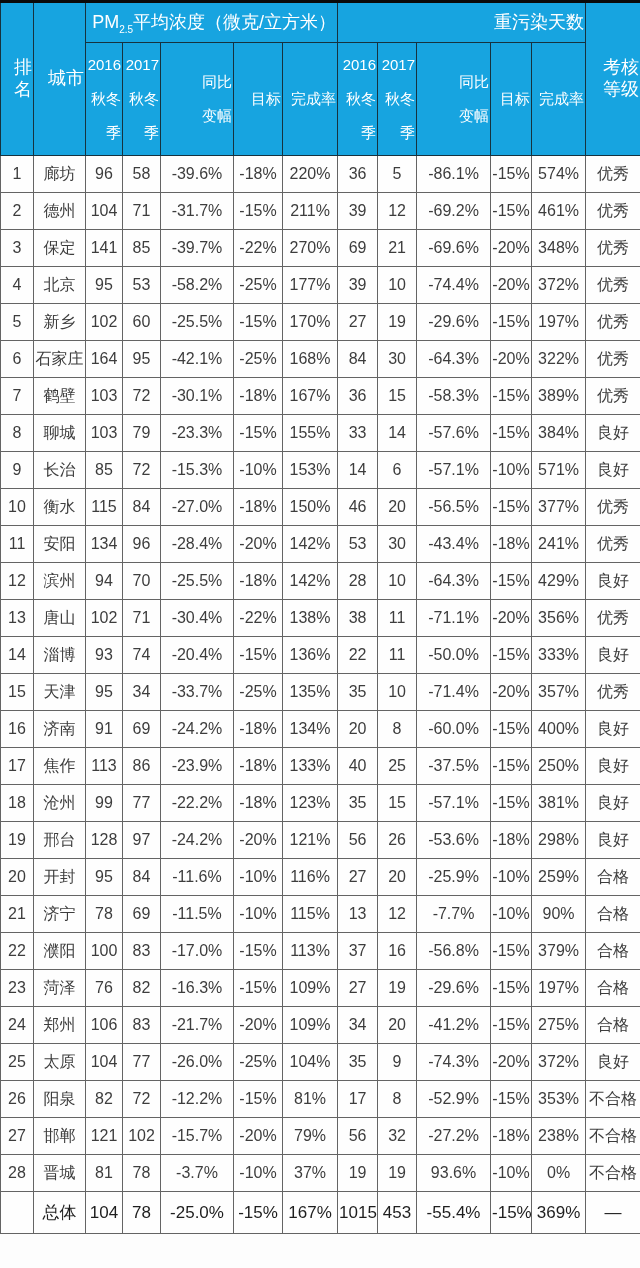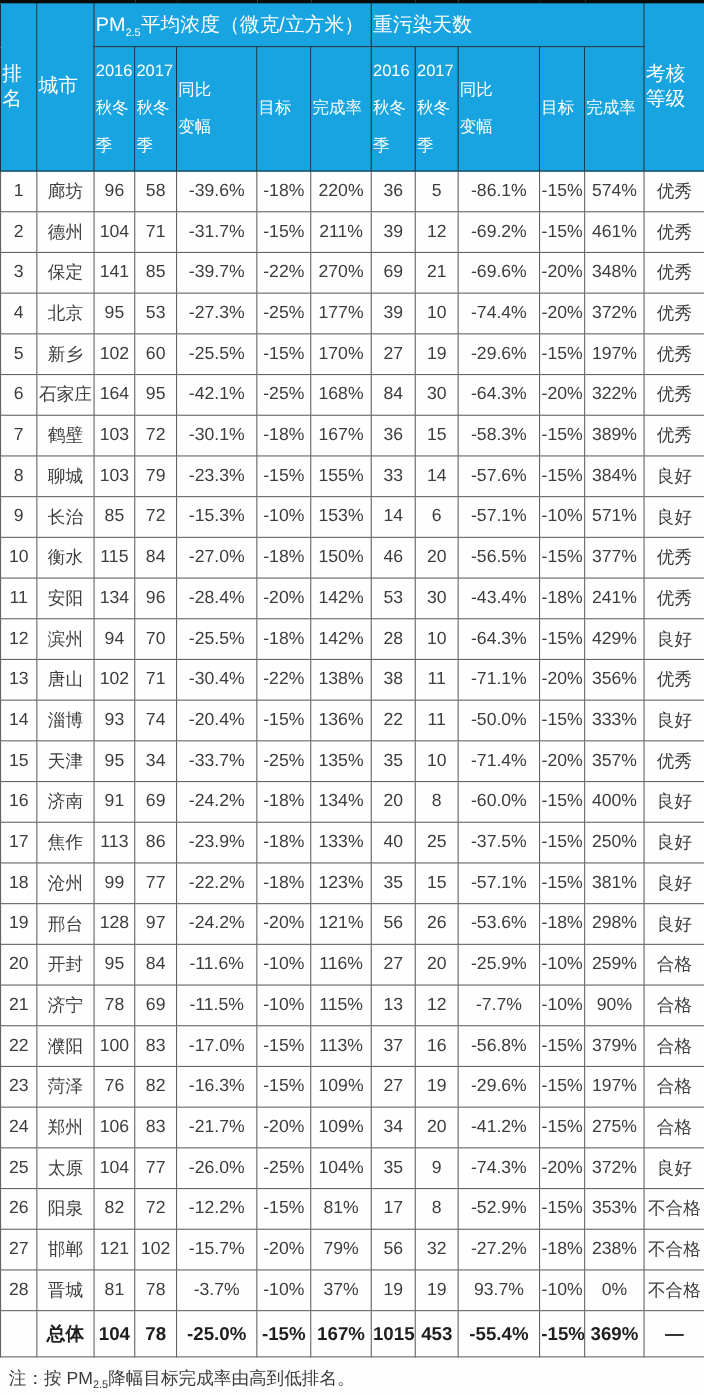--- a/index.html
+++ b/index.html
@@ -18,21 +18,21 @@
     width: 640px;
     border-collapse: collapse;
     table-layout: fixed;
     border-top: 3px solid #0a0a0a;
   }
   thead th {
     background: var(--header-bg, #17a4e0);
     color: var(--header-text, #ffffff);
     font-weight: normal;
     border: 1px solid #16323f;
-    text-align: left;
+    text-align: right;
     vertical-align: middle;
     white-space: pre-line;
     word-break: break-all;
     padding: 0 1px;
   }
   thead tr.group-row th { height: 39px; font-size: 18px; line-height: 1.2; }
   thead tr.sub-row th   { height: 112px; font-size: 15px; line-height: 2.25; }
   thead th.span-both    { font-size: 16px; line-height: 2.25; }
   thead th sub { font-size: 10px; line-height: 0; }
   tbody td {
@@ -40,21 +40,21 @@
     background: #fefefe;
     height: 36px;
     text-align: center;
     vertical-align: middle;
     font-size: 16px;
     color: #3d3d3d;
     overflow: hidden;
     padding: 0 1px;
   }
   tbody tr.total-row td {
-    font-weight: bold;
+    font-weight: normal;
     color: #1e1e1e;
     font-size: 17px;
     height: 41px;
   }
   .note {
     margin: 9px 0 0 8px;
     font-size: 16px;
     color: #3a3a3a;
   }
   .note sub { font-size: 10px; }
@@ -147,21 +147,21 @@
           <td>-69.6%</td>
           <td>-20%</td>
           <td>348%</td>
           <td>优秀</td>
         </tr>
         <tr class="data-row">
           <td>4</td>
           <td>北京</td>
           <td>95</td>
           <td>53</td>
-          <td>-27.3%</td>
+          <td>-58.2%</td>
           <td>-25%</td>
           <td>177%</td>
           <td>39</td>
           <td>10</td>
           <td>-74.4%</td>
           <td>-20%</td>
           <td>372%</td>
           <td>优秀</td>
         </tr>
         <tr class="data-row">
@@ -512,21 +512,21 @@
         <tr class="data-row">
           <td>28</td>
           <td>晋城</td>
           <td>81</td>
           <td>78</td>
           <td>-3.7%</td>
           <td>-10%</td>
           <td>37%</td>
           <td>19</td>
           <td>19</td>
-          <td>93.7%</td>
+          <td>93.6%</td>
           <td>-10%</td>
           <td>0%</td>
           <td>不合格</td>
         </tr>
         <tr class="total-row">
           <td></td>
           <td>总体</td>
           <td>104</td>
           <td>78</td>
           <td>-25.0%</td>
@@ -535,14 +535,13 @@
           <td>1015</td>
           <td>453</td>
           <td>-55.4%</td>
           <td>-15%</td>
           <td>369%</td>
           <td>—</td>
         </tr>
       </tbody>
   </table>
 
-  <p class="note"><span>注：按 PM</span><sub>2.5</sub><span>降幅目标完成率由高到低排名。</span></p>
 </div>
 
 </body></html>

